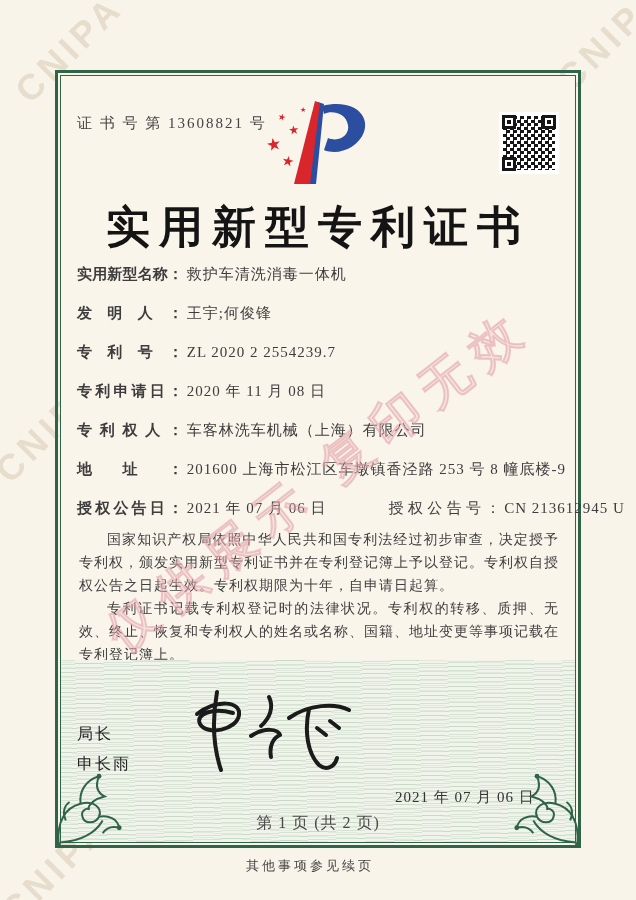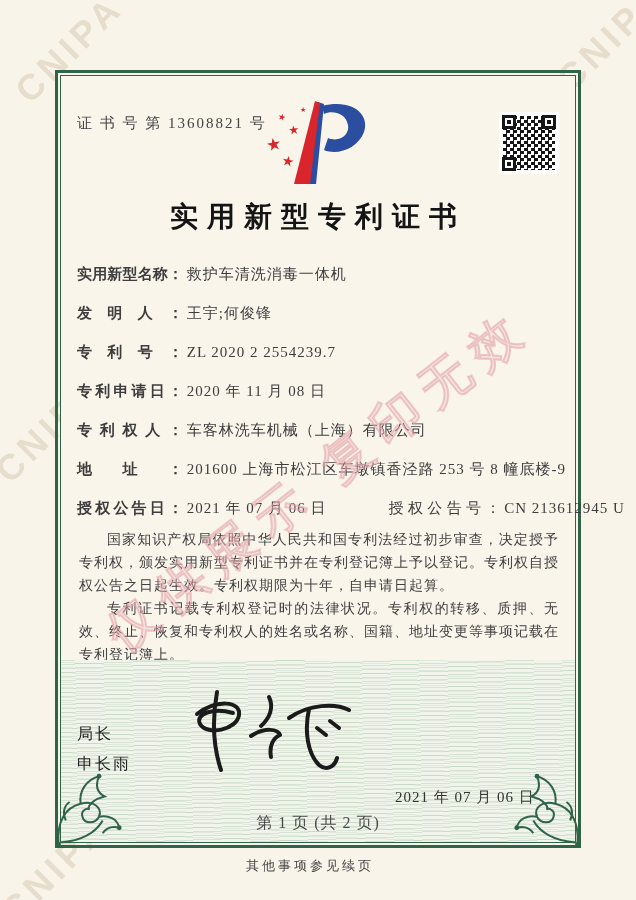--- a/index.html
+++ b/index.html
@@ -56,21 +56,21 @@
     background-color:#fff;
     background-image:repeating-conic-gradient(#161616 0% 25%, transparent 0% 50%);
     background-size:7px 7px;
   }
   .finder{position:absolute;width:14px;height:14px;border:3px solid #161616;background:#fff;box-sizing:border-box;}
   .finder::after{content:"";position:absolute;left:2px;top:2px;width:4px;height:4px;background:#161616;}
   .f-tl{left:3px;top:3px;} .f-tr{right:3px;top:3px;} .f-bl{left:3px;bottom:3px;}
 
   .cert-title{
     position:absolute;left:0;right:0;top:122px;text-align:center;
-    font-size:28px;font-weight:bold;letter-spacing:9px;color:#141414;
+    font-size:44px;font-weight:bold;letter-spacing:9px;color:#141414;
   }
 
   
   .fields{position:absolute;left:16px;right:14px;top:188px;font-size:15px;color:#3d3d3d;}
   .frow{margin-bottom:18px;line-height:21px;white-space:nowrap;}
   .flabel{
     display:inline-block;width:106px;vertical-align:top;
     text-align:justify;text-align-last:justify;color:#3d3d3d;font-weight:bold;
   }
   .fvalue{letter-spacing:1px;}

